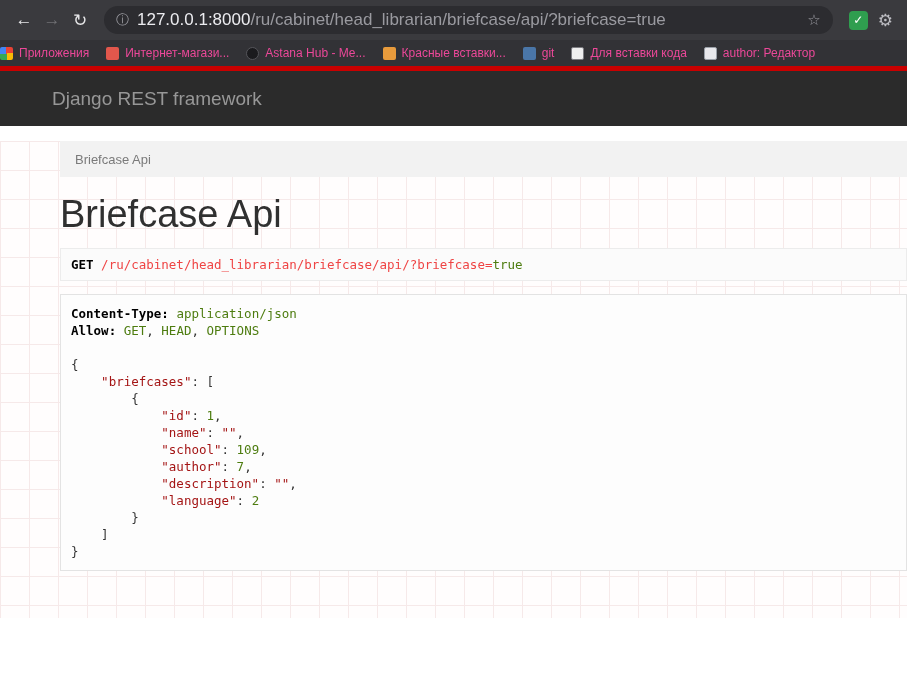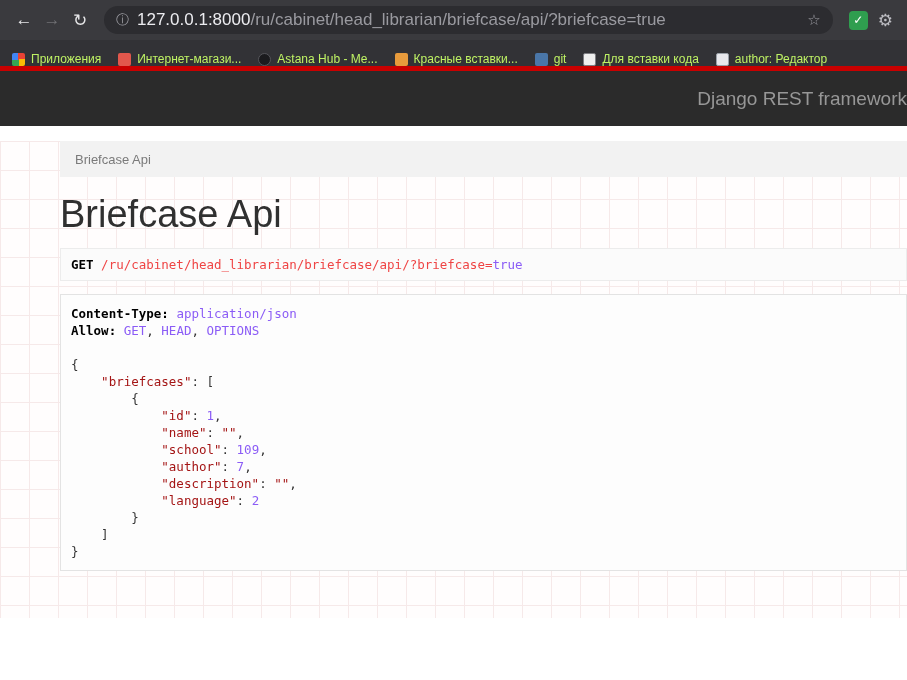--- a/index.html
+++ b/index.html
@@ -32,39 +32,39 @@
   .star-icon { margin-left:auto; color:#9a9aa0; font-size:15px; flex:0 0 auto; }
   .ext-green {
     width:19px; height:19px; border-radius:4px; background:#2f9e4f;
     color:#fff; font-size:12px; display:flex; align-items:center; justify-content:center;
     margin:0 6px; flex:0 0 auto;
   }
   .gear-icon { color:#bcbcc2; font-size:17px; margin:0 4px; flex:0 0 auto; }
 
   .bookmarks {
     height:26px; background:#323236;
-    display:flex; align-items:flex-end; gap:17px; padding:0 12px;
-    font-size:12px; color:#bef264; white-space:nowrap; overflow:hidden;
+    display:flex; align-items:center; gap:17px; padding:0 0;
+    font-size:12px; color:#ec4899; white-space:nowrap; overflow:hidden;
   }
   .bookmark { display:flex; align-items:center; gap:6px; cursor:pointer; }
   .bicon { width:13px; height:13px; border-radius:2px; flex:0 0 auto; display:inline-block; }
   .bicon-apps  { background:conic-gradient(#e94235 0 25%, #fabb05 0 50%, #34a853 0 75%, #4285f4 0); }
   .bicon-shop  { background:#e2574c; }
   .bicon-hub   { background:#1b1b1e; border:1px solid #55555a; border-radius:50%; }
   .bicon-carpet{ background:#e89b3c; }
   .bicon-vk    { background:#4a76a8; }
   .bicon-code  { background:#efefef; border:1px solid #7d7d82; }
   .bicon-paste { background:#e8e8ec; border:1px solid #9aa0a8; }
 
   .redline { height:5px; background:#c90000; }
 
   
   .drf-navbar {
     height:55px; background:#2b2b2b;
-    display:flex; align-items:center; padding-left:52px;justify-content:flex-end;
+    display:flex; align-items:center; padding-left:52px;
   }
   .drf-brand { color:#979797; font-size:19px; }
 
   .grid-area {
     height:477px;
     background-color:#fffdfd;
     background-image:
       linear-gradient(#f6e9e9 1px, transparent 1px),
       linear-gradient(90deg, #f6e9e9 1px, transparent 1px);
     background-size:29px 29px;
@@ -95,21 +95,21 @@
     padding:10px;
   }
   .code-line {
     font-family:"DejaVu Sans Mono", monospace;
     font-size:12.5px; line-height:17px; white-space:pre; color:#333;
   }
   .tok-b { font-weight:bold; color:#000; }
   .tok-m { font-weight:bold; color:#000; }
   .tok-p { color:#333; }
   .tok-s { color:#a41515; }
-  .tok-l { color:#8b5cf6; }
+  .tok-l { color:#4d7c0f; }
   .tok-u { color:#ef4444; }
 </style>
 </head>
 <body>
 
 <div class="toolbar">
   <div class="nav-btn">←</div>
   <div class="nav-btn disabled">→</div>
   <div class="nav-btn">↻</div>
   <div class="omnibox">

